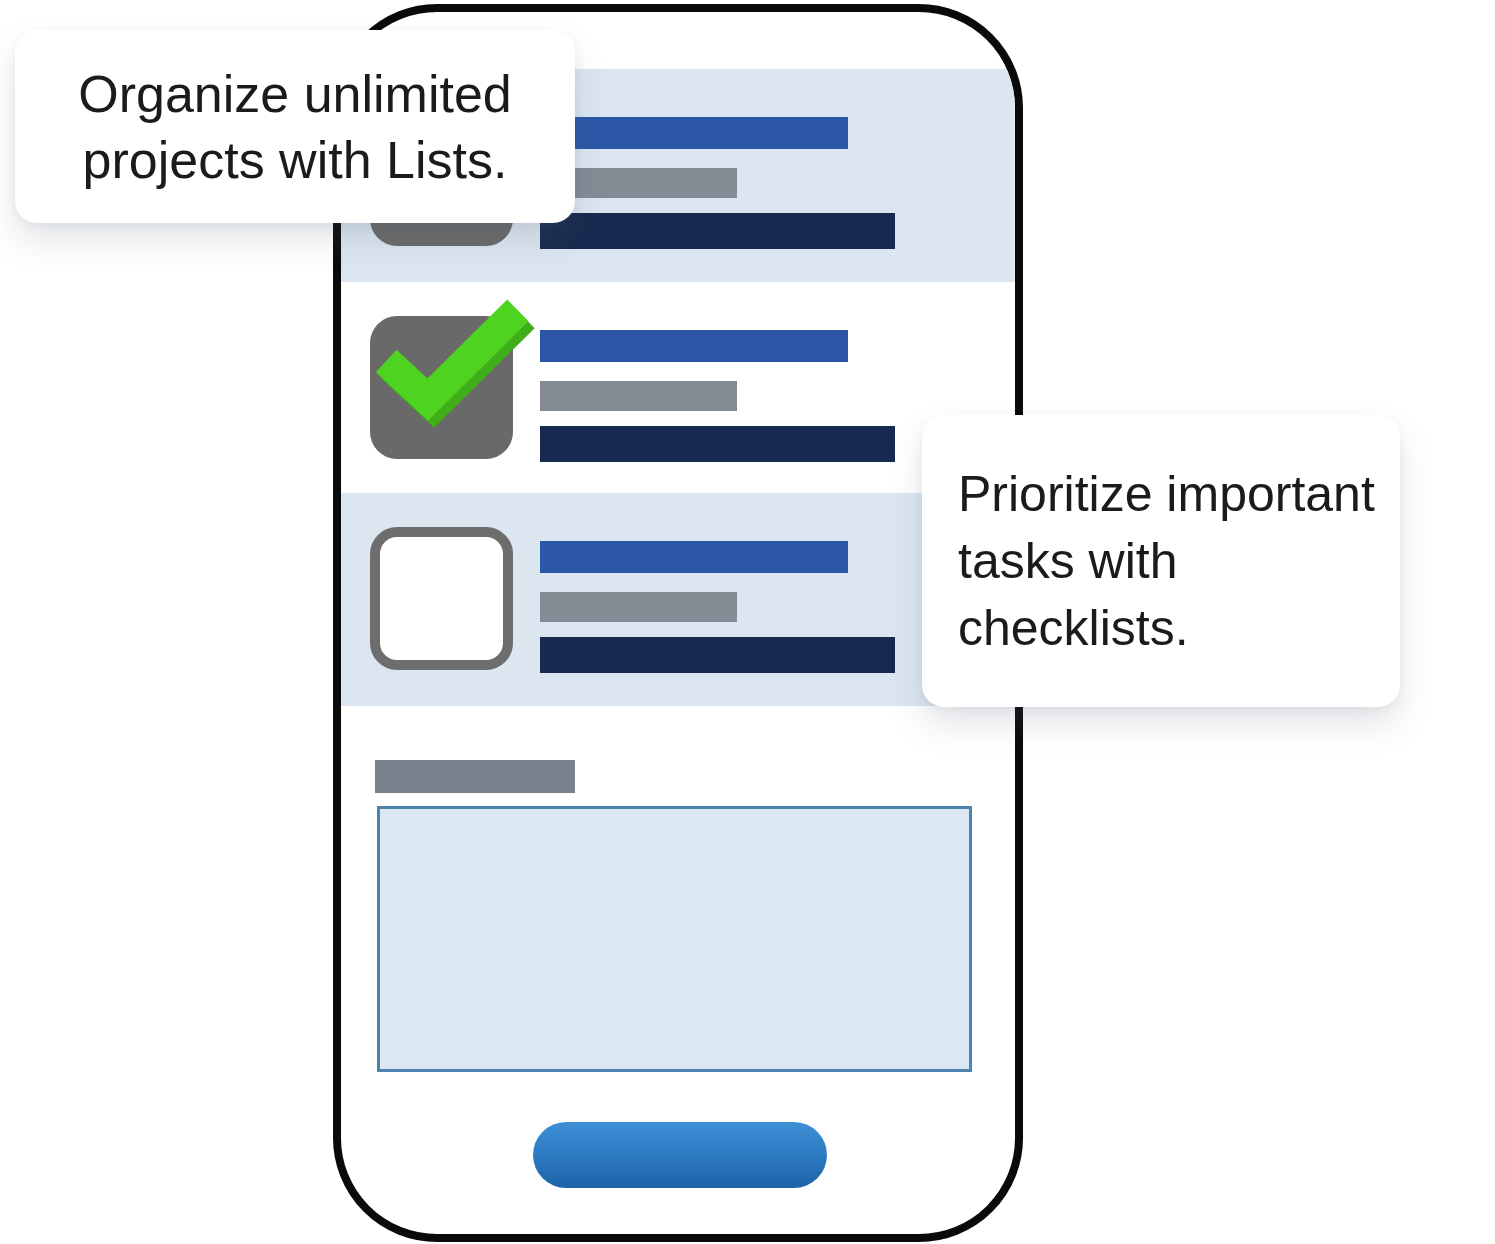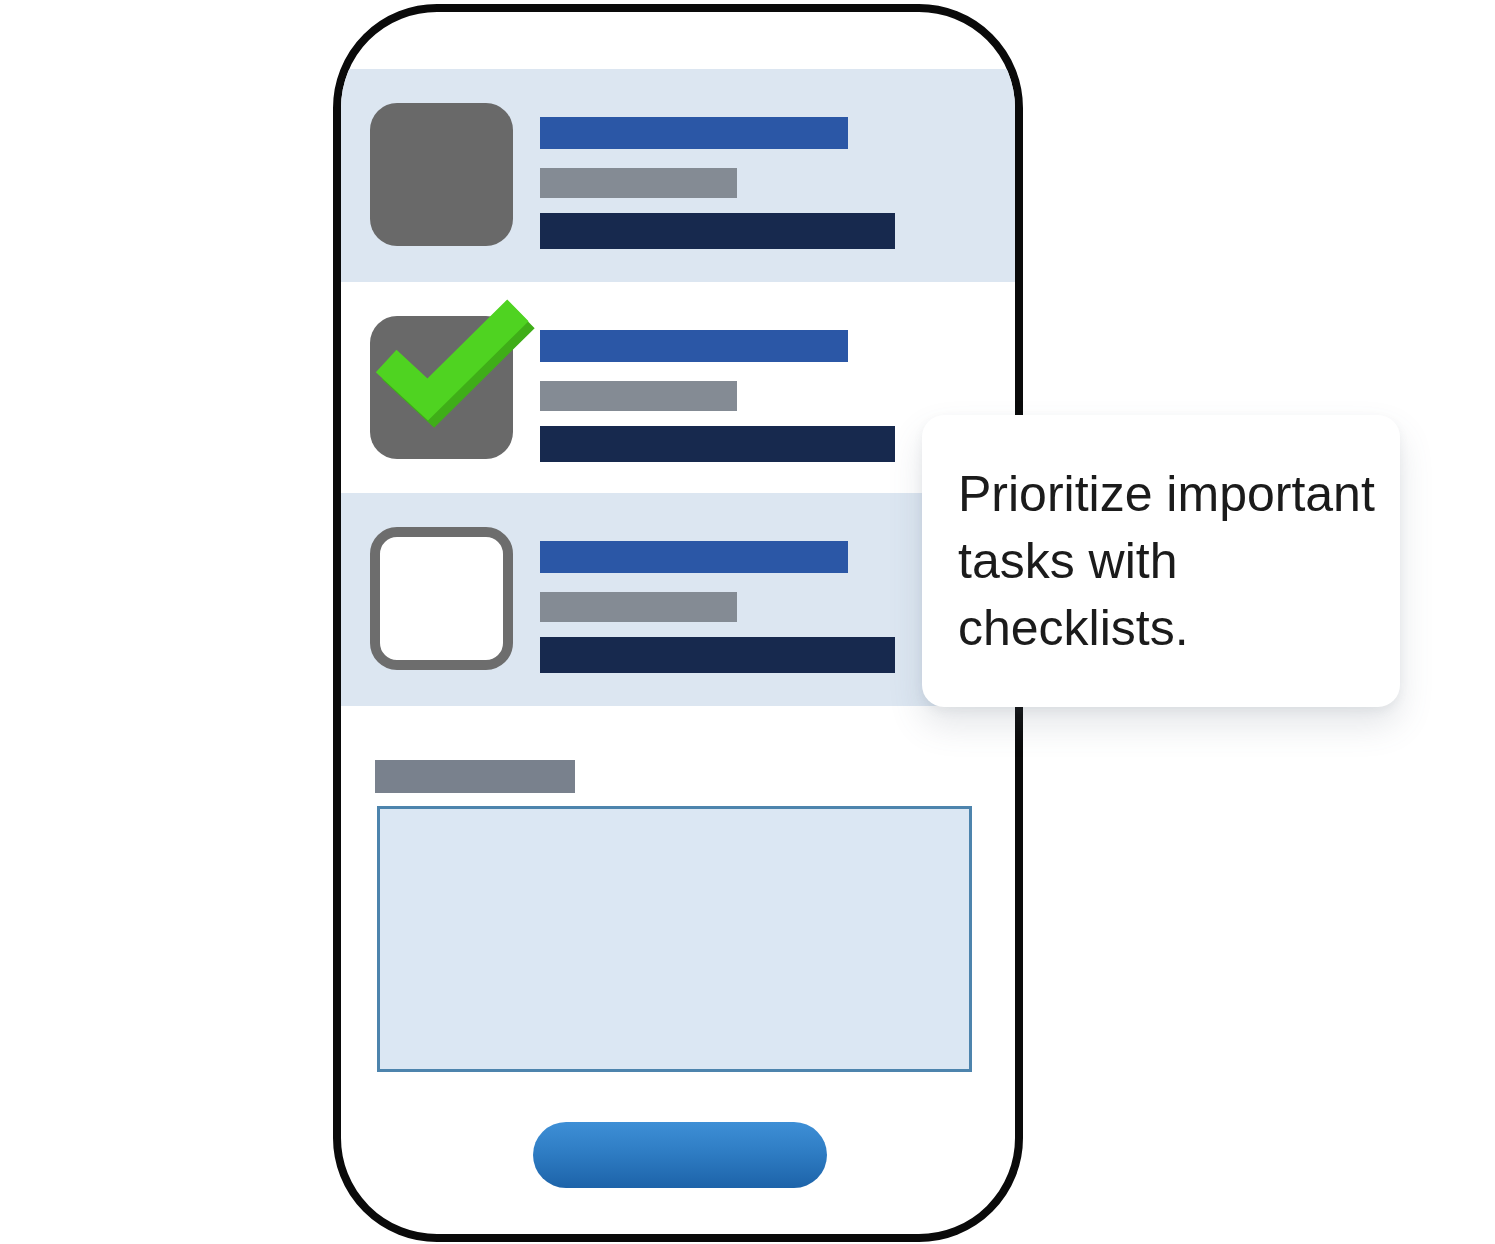--- a/index.html
+++ b/index.html
@@ -165,19 +165,22 @@
         <div class="bar navy"></div>
       </div>
 
       <div class="section-label-bar"></div>
       <div class="notes-panel"></div>
       <button class="primary-button" aria-label="primary action"></button>
 
     </div>
   </div>
 
+  <div class="callout callout-organize">
+    <span>Organize unlimited projects with Lists.</span>
+  </div>
 
   <div class="callout callout-prioritize">
     <span>Prioritize important tasks with checklists.</span>
   </div>
 
 
 </div>
 
 </body></html>

